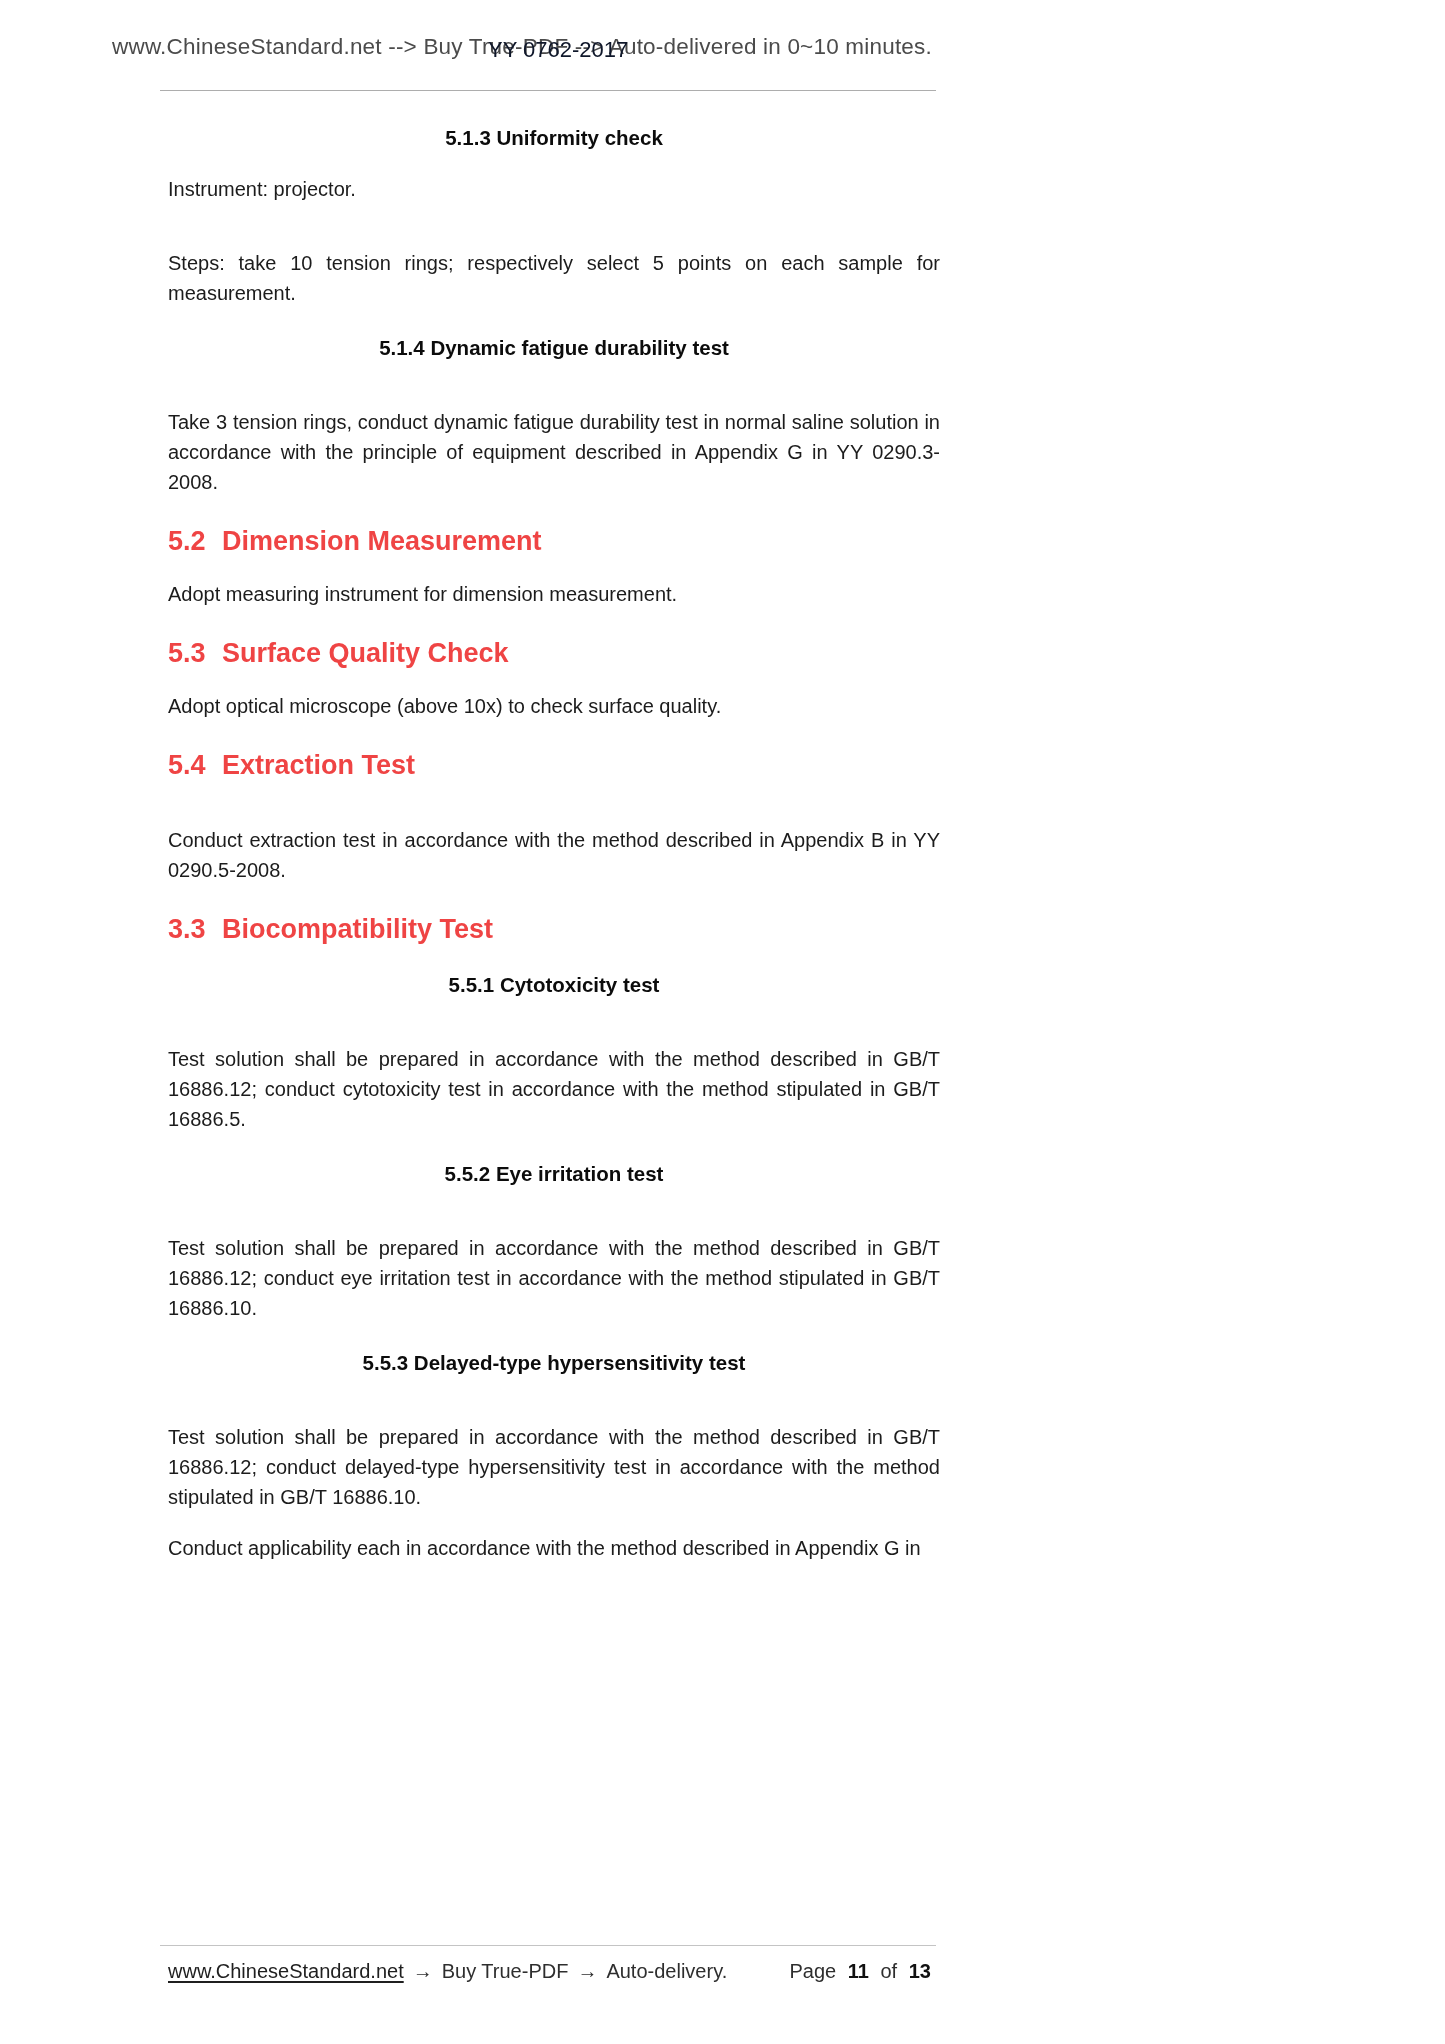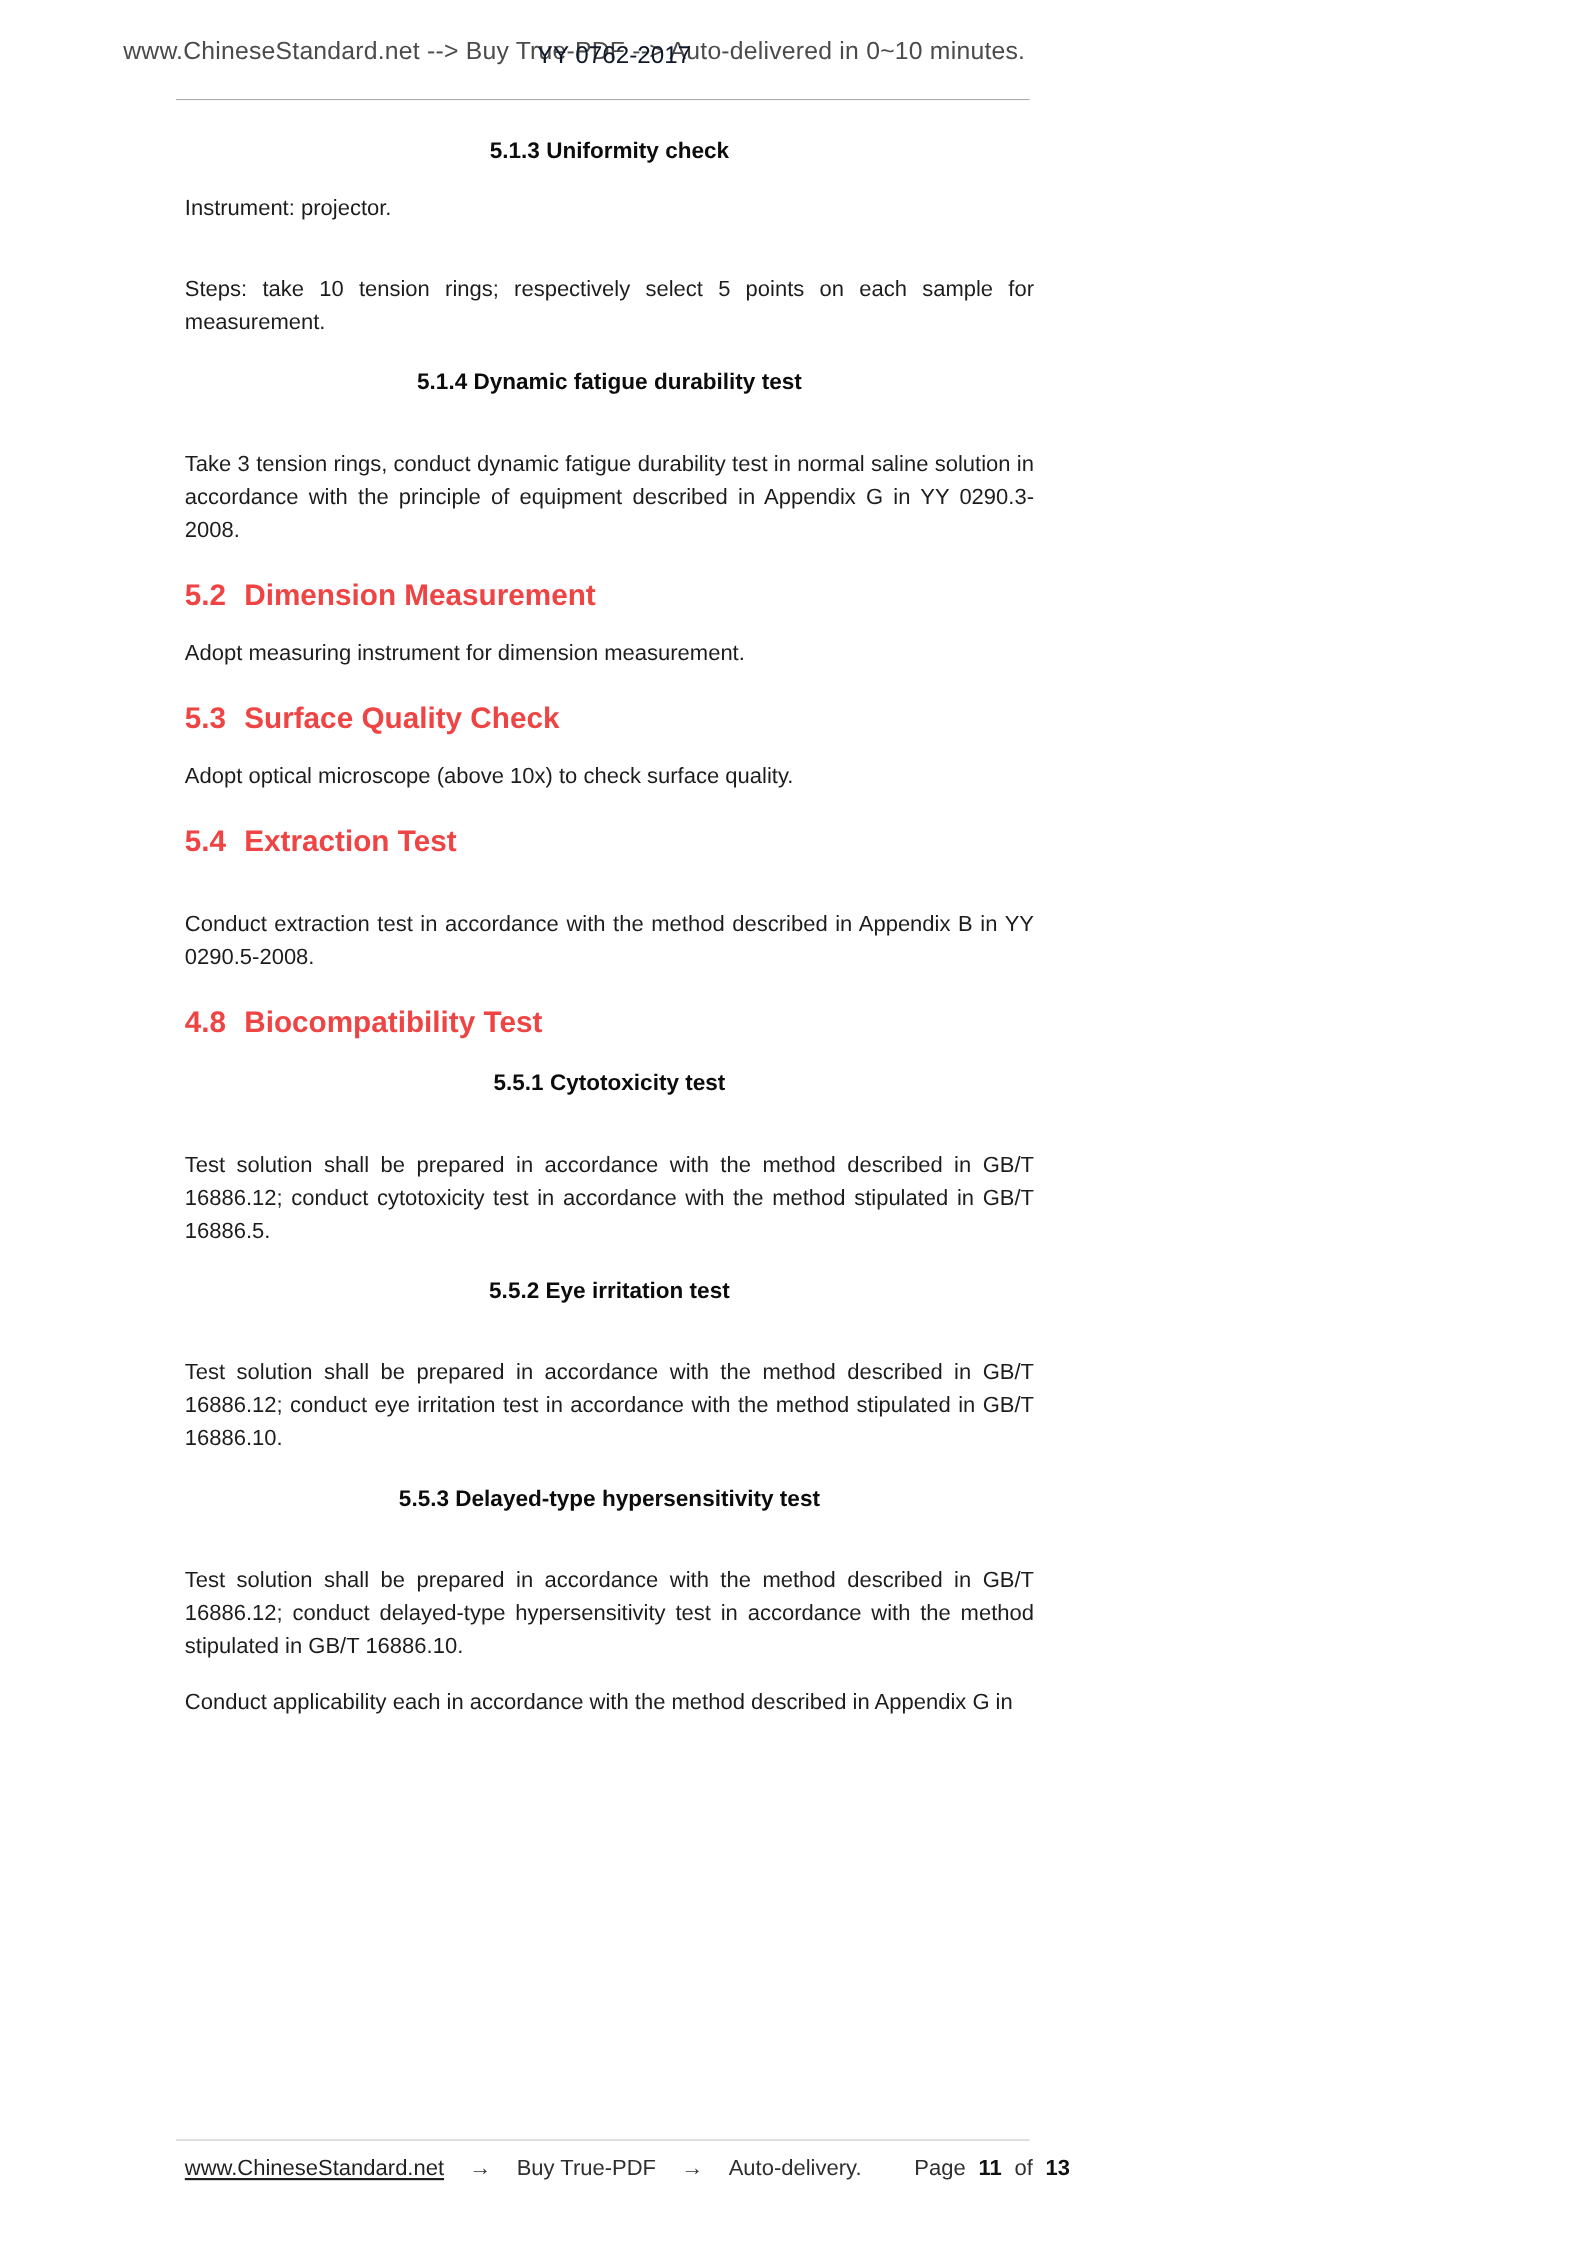--- a/index.html
+++ b/index.html
@@ -87,21 +87,21 @@
     top: 1960px;
     width: 763px;
     display: flex;
     justify-content: space-between;
     align-items: baseline;
     font-size: 20px;
     color: #2e2e2e;
   }
   .footer-left {
     display: flex;
-    gap: 23px;
+    gap: 9px;
     align-items: baseline;
     white-space: nowrap;
   }
   .site-link {
     color: #1f1f1f;
     text-decoration: underline;
     text-underline-offset: 3px;
     cursor: pointer;
   }
   .arrow {
@@ -135,21 +135,21 @@
       <p>Instrument: projector.</p>
       <p class="justify">Steps: take 10 tension rings; respectively select 5 points on each sample for measurement.</p>
       <h3>5.1.4 Dynamic fatigue durability test</h3>
       <p class="justify">Take 3 tension rings, conduct dynamic fatigue durability test in normal saline solution in accordance with the principle of equipment described in Appendix G in YY 0290.3-2008.</p>
       <h2><span class="h2-num">5.2</span><span>Dimension Measurement</span></h2>
       <p>Adopt measuring instrument for dimension measurement.</p>
       <h2><span class="h2-num">5.3</span><span>Surface Quality Check</span></h2>
       <p>Adopt optical microscope (above 10x) to check surface quality.</p>
       <h2><span class="h2-num">5.4</span><span>Extraction Test</span></h2>
       <p class="justify">Conduct extraction test in accordance with the method described in Appendix B in YY 0290.5-2008.</p>
-      <h2><span class="h2-num">4.8</span><span>Biocompatibility Test</span></h2>
+      <h2><span class="h2-num">3.3</span><span>Biocompatibility Test</span></h2>
       <h3>5.5.1 Cytotoxicity test</h3>
       <p class="justify">Test solution shall be prepared in accordance with the method described in GB/T 16886.12; conduct cytotoxicity test in accordance with the method stipulated in GB/T 16886.5.</p>
       <h3>5.5.2 Eye irritation test</h3>
       <p class="justify">Test solution shall be prepared in accordance with the method described in GB/T 16886.12; conduct eye irritation test in accordance with the method stipulated in GB/T 16886.10.</p>
       <h3>5.5.3 Delayed-type hypersensitivity test</h3>
       <p class="justify">Test solution shall be prepared in accordance with the method described in GB/T 16886.12; conduct delayed-type hypersensitivity test in accordance with the method stipulated in GB/T 16886.10.</p>
       <p>Conduct applicability each in accordance with the method described in Appendix G in</p>
     </div>
 
   <div class="rule footer-rule"></div>

